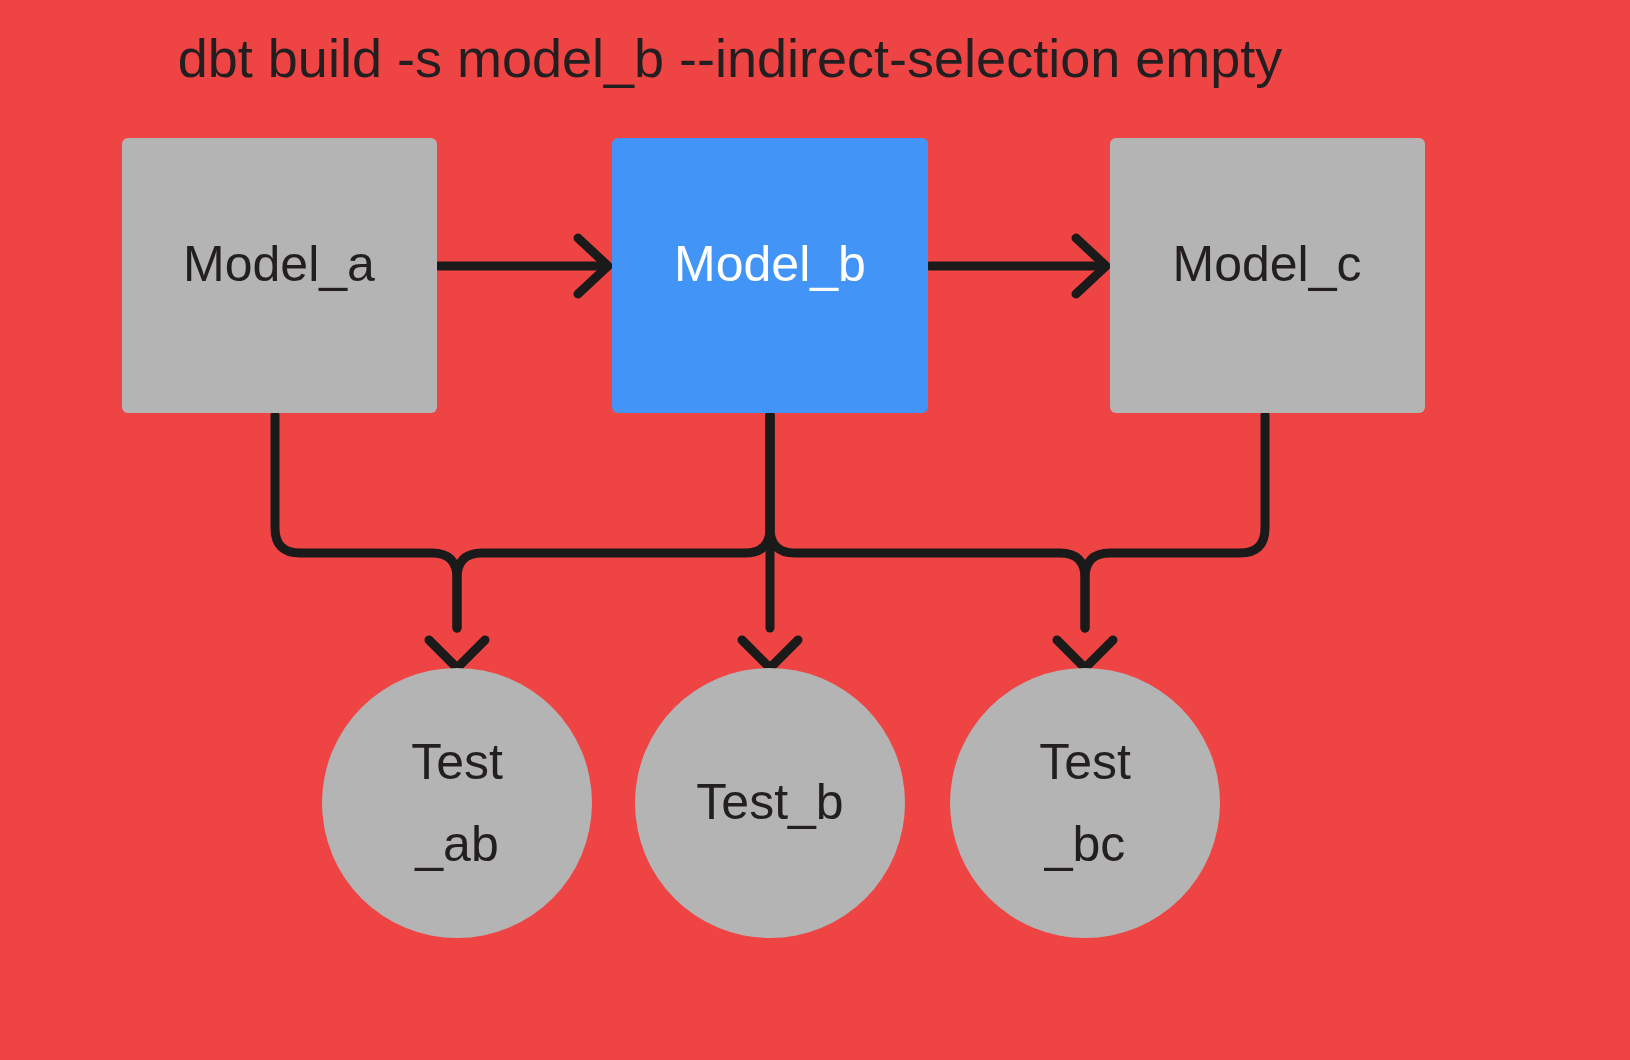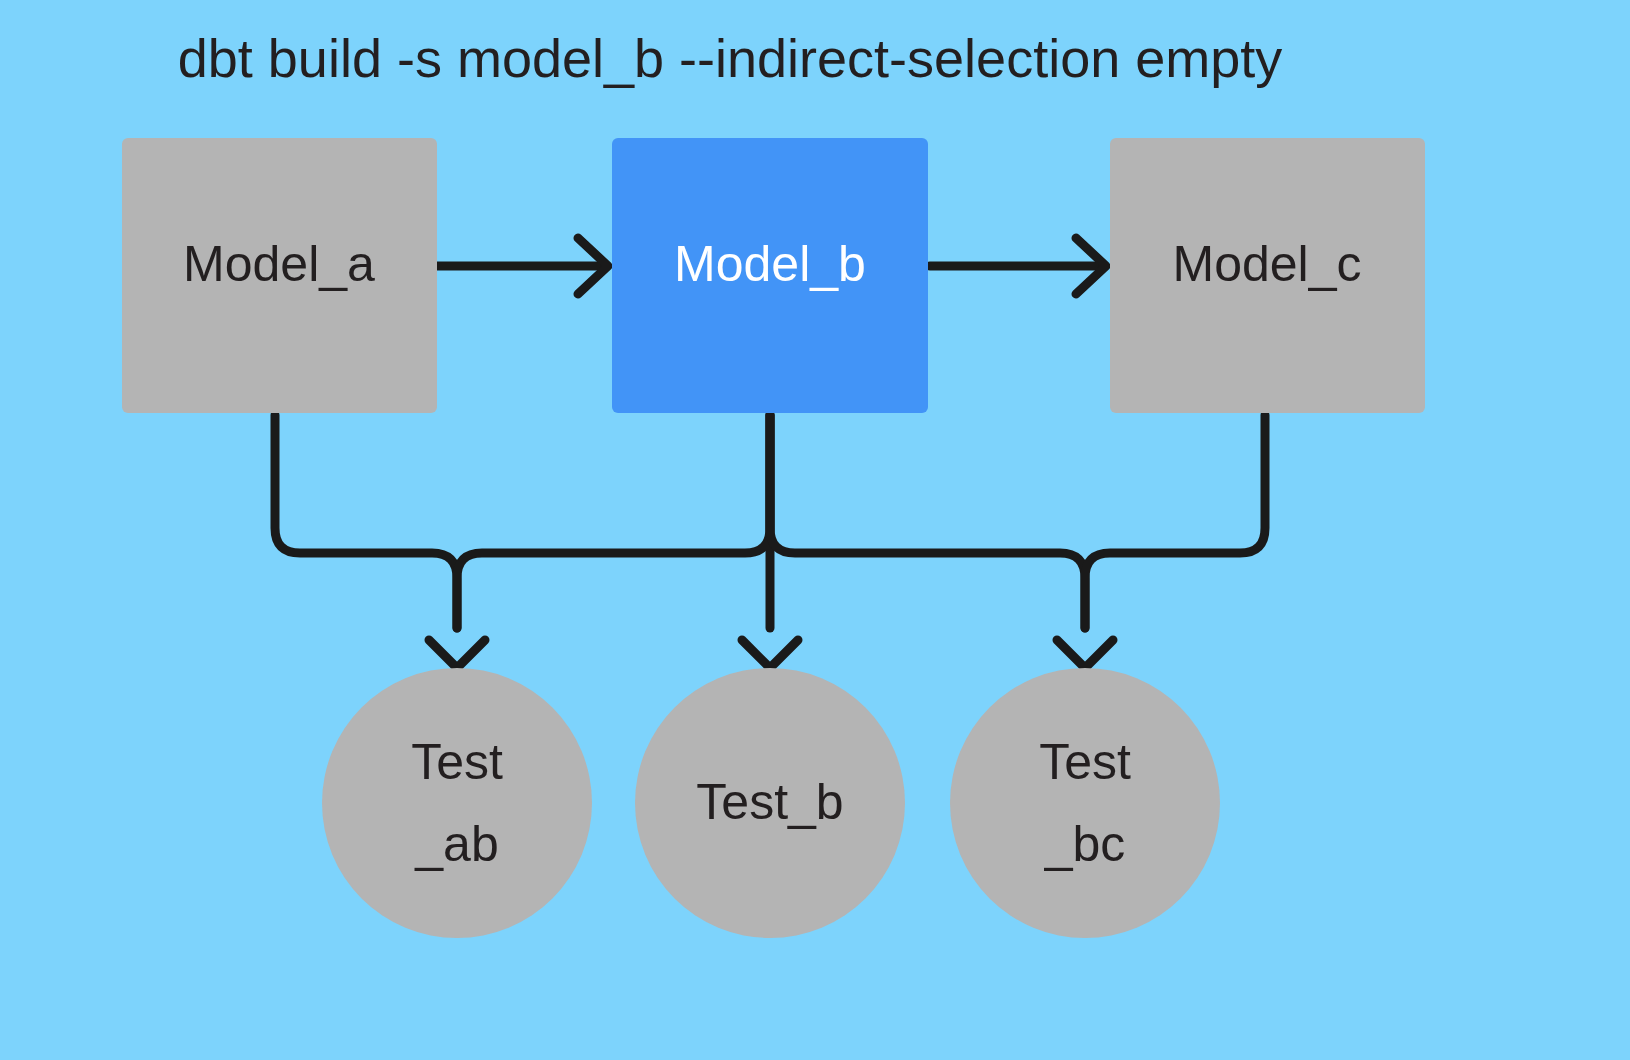--- a/index.html
+++ b/index.html
@@ -10,21 +10,21 @@
   body {
     width: 1630px;
     height: 1060px;
     font-family: "Liberation Sans", sans-serif;
     overflow: hidden;
   }
   #diagram-root {
     position: relative;
     width: 1630px;
     height: 1060px;
-    background: #7dd3fc;
+    background: #ef4444;
   }
   svg.canvas {
     position: absolute;
     top: 0;
     left: 0;
     width: 1630px;
     height: 1060px;
     display: block;
   }
   .diagram-title {

